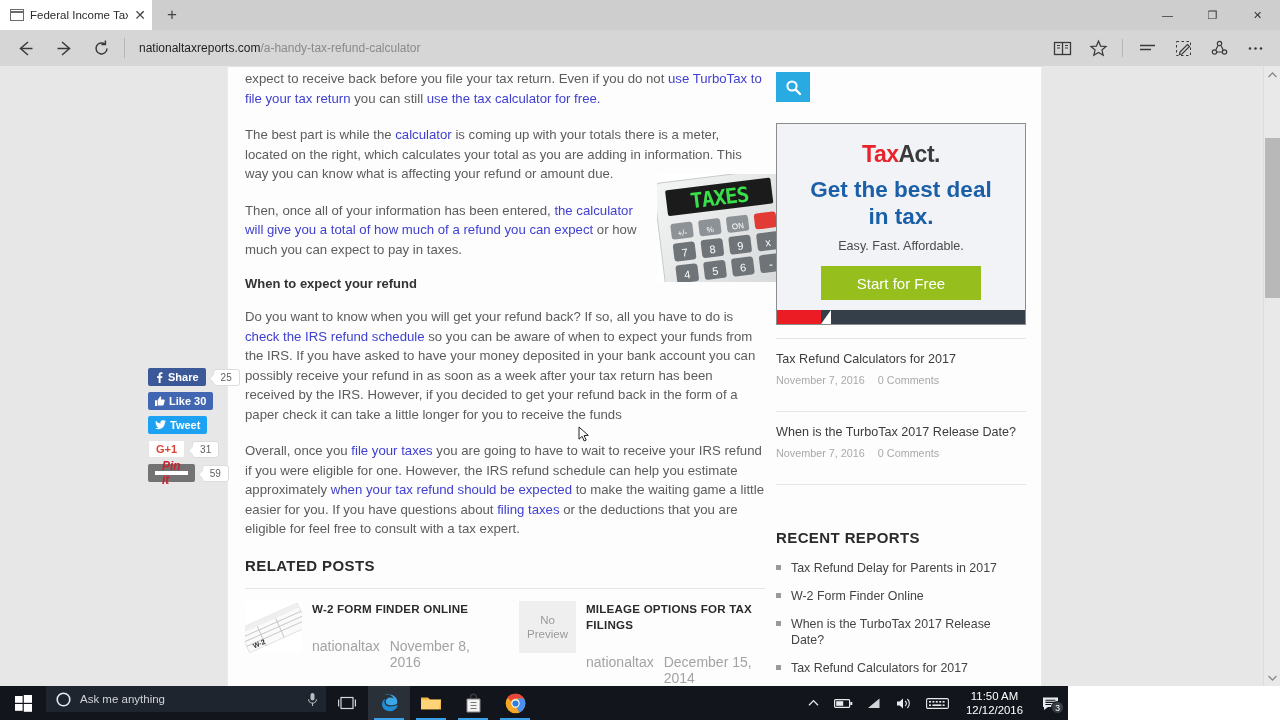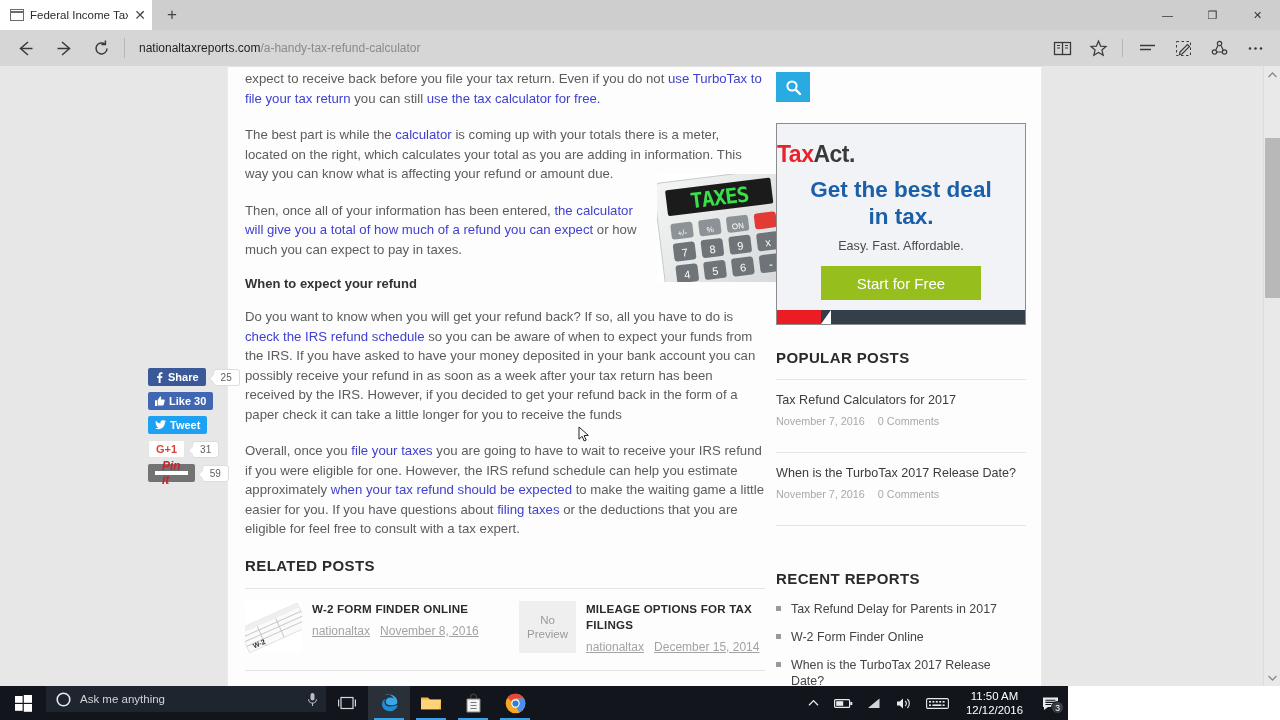--- a/index.html
+++ b/index.html
@@ -75,35 +75,35 @@
   }
   .rp-rule { height:1px; background:#e6e6e6; margin: 14px 0 12px 0; width: 520px;}
   .rp-grid { display: flex; gap: 28px; }
   .rp-item { width: 246px; display: flex; gap: 10px; }
   .rp-thumb { width: 57px; height: 52px; flex: 0 0 auto; background: #f0f0f0; position: relative; overflow:hidden;}
   .nopreview {
     width: 57px; height: 52px; background: #efefef; color: #9a9a9a; font-size: 11.5px;
     display:flex; flex-direction:column; align-items:center; justify-content:center; line-height:14px;
   }
   .rp-title { font-size: 11.6px; font-weight: bold; color: #2b2b2b; letter-spacing:.2px; line-height: 16px; }
-  .rp-meta { font-size: 12px; color: #a3a3a3; margin-top: 7px; display:flex; gap: 10px; text-decoration: underline;}
+  .rp-meta { font-size: 14px; color: #a3a3a3; margin-top: 21px; display:flex; gap: 10px;}
   .rp-botrule { height:1px; background:#e6e6e6; margin-top: 16px; width: 520px;}
 
   
   .sidebar { position: absolute; left: 548px; top: 0; width: 250px; }
   .searchbar { display: flex; height: 30px; margin-top: 6px; }
   .searchinput {
     flex:1 1 auto; background: #f0f0f0; border: none; outline: none; font-size: 12px;
     color: #9a9a9a; padding-left: 12px; font-family: "Liberation Sans", sans-serif;
   }
   .searchinput::placeholder { color:#a4a4a4; }
   .searchbtn { width: 34px; background: #29abe2; display:flex; align-items:center; justify-content:center; border:none; cursor:pointer;}
 
   .ad { margin-top: 21px; width: 250px; height: 202px; border: 1px solid #8c8c8c; background: #f2f3f7; position: relative; overflow:hidden;}
-  .ad-logo { text-align:left; margin-top: 17px; font-size: 23px; font-weight: bold; letter-spacing: -.5px;}
+  .ad-logo { text-align:center; margin-top: 17px; font-size: 23px; font-weight: bold; letter-spacing: -.5px;}
   .ad-logo .t1 { color: #e8232a; }
   .ad-logo .t2 { color: #3a3a3a; }
   .ad-head { text-align:center; color:#1b5fa8; font-size: 22.5px; font-weight:bold; line-height: 27px; margin-top: 8px; }
   .ad-sub { text-align:center; color:#4b4b4b; font-size: 12.6px; margin-top: 9px;}
   .ad-cta {
     margin: 13px auto 0 auto; width: 160px; height: 34px; background: #96bf1e;
     color:#ffffff; font-size: 15px; display:flex; align-items:center; justify-content:center;
     cursor:pointer;
   }
   .ad-stripe { position:absolute; left:0; bottom:0; width:250px; height:14px; background:#353f49;}
@@ -372,21 +372,20 @@
           <div class="ad-logo"><span class="t1">Tax</span><span class="t2">Act</span><span class="t2">.</span></div>
           <div class="ad-head">
             <div>Get the best deal</div>
             <div>in tax.</div>
           </div>
           <div class="ad-sub">Easy. Fast. Affordable.</div>
           <div class="ad-cta">Start for Free</div>
           <div class="ad-stripe"></div>
         </div>
 
-        <h3 class="sb-head">POPULAR POSTS</h3>
         <div class="sb-rule"></div>
         <div class="pp-item">
           <div class="pp-title">Tax Refund Calculators for 2017</div>
           <div class="pp-meta">
             <span>November 7, 2016</span>
             <span>0 Comments</span>
           </div>
         </div>
         <div class="sb-rule"></div>
         <div class="pp-item">

